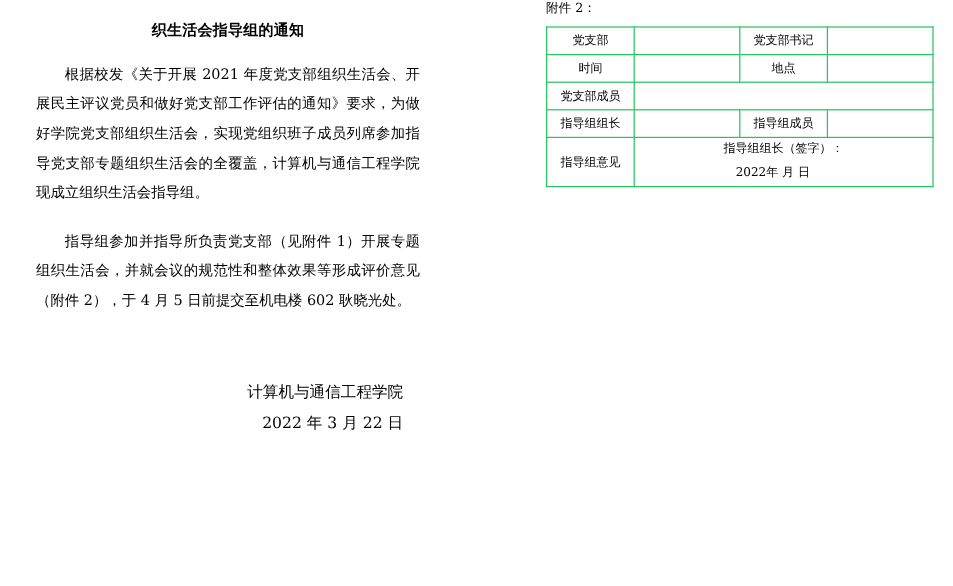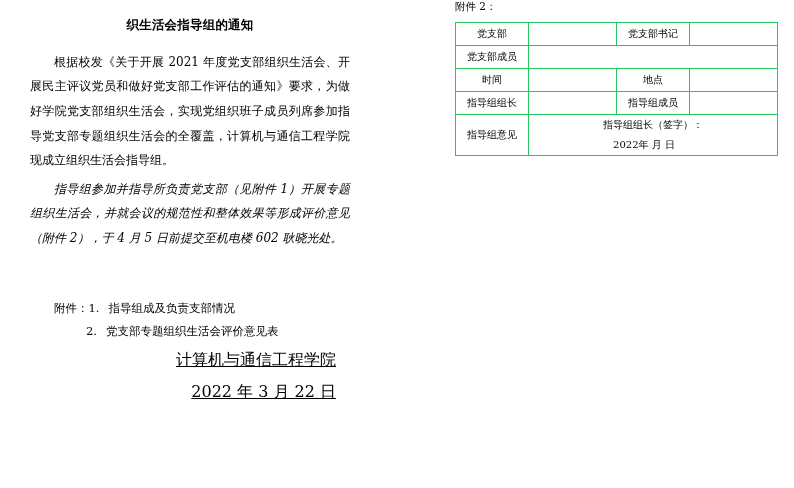--- a/index.html
+++ b/index.html
@@ -44,45 +44,44 @@
     font-size: 12px;
     line-height: 2.05;
     text-align: justify;
     text-justify: inter-ideograph;
   }
   .para {
     text-indent: 2em;
     margin: 0;
   }
   .para + .para {
-    margin-top: 4px;
-    font-style: italic;
+    margin-top: 16px;
   }
   .attach-list {
     margin-top: 46px;
     font-size: 11.5px;
     line-height: 2.05;
     padding-left: 24px;
   }
   .attach-row {
     white-space: nowrap;
   }
   .attach-row .idx {
     display: inline-block;
     min-width: 20px;
   }
   .attach-row.second {
     padding-left: 32px;
   }
   .signature {
-    font-size: 16px;
+    margin-top: 52px;
+    font-size: 13px;
     line-height: 2.0;
     text-align: right;
     padding-right: 14px;
-    text-decoration: underline;
   }
   .signature div {
     white-space: nowrap;
   }
 
   
   .right-col {
     position: absolute;
     left: 455px;
     top: 0;
@@ -151,55 +150,47 @@
 
     <div class="notice-title">
       <span class="line2">织生活会指导组的通知</span>
     </div>
 
     <div class="body-text">
       <p class="para">根据校发《关于开展 2021 年度党支部组织生活会、开展民主评议党员和做好党支部工作评估的通知》要求，为做好学院党支部组织生活会，实现党组织班子成员列席参加指导党支部专题组织生活会的全覆盖，计算机与通信工程学院现成立组织生活会指导组。</p>
       <p class="para">指导组参加并指导所负责党支部（见附件 1）开展专题组织生活会，并就会议的规范性和整体效果等形成评价意见（附件 2），于 4 月 5 日前提交至机电楼 602 耿晓光处。</p>
     </div>
 
-    <div class="attach-list">
-      <div class="attach-row first">
-        <span>附件：</span><span class="idx">1.</span><span>指导组成及负责支部情况</span>
-      </div>
-      <div class="attach-row second">
-        <span class="idx">2.</span><span>党支部专题组织生活会评价意见表</span>
-      </div>
-    </div>
 
     <div class="signature">
       <div>计算机与通信工程学院</div>
       <div>2022 年 3 月 22 日</div>
     </div>
   </div>
 
   <div class="right-col">
     <p class="attach-label">附件 2：</p>
 
     <table class="form">
       <tbody>
         <tr>
           <td class="lbl">党支部</td>
           <td class="val"></td>
           <td class="lbl">党支部书记</td>
           <td class="val"></td>
         </tr>
         <tr>
+          <td class="lbl">时间</td>
+          <td class="val"></td>
+          <td class="lbl">地点</td>
+          <td class="val"></td>
+        </tr>
+        <tr>
           <td class="lbl wide-lbl">党支部成员</td>
           <td colspan="3"></td>
-        </tr>
-        <tr>
-          <td class="lbl">时间</td>
-          <td class="val"></td>
-          <td class="lbl">地点</td>
-          <td class="val"></td>
         </tr>
         <tr>
           <td class="lbl wide-lbl">指导组组长</td>
           <td class="val"></td>
           <td class="lbl">指导组成员</td>
           <td class="val"></td>
         </tr>
         <tr>
           <td class="opinion-label">指导组意见</td>
           <td class="opinion-body" colspan="3">

